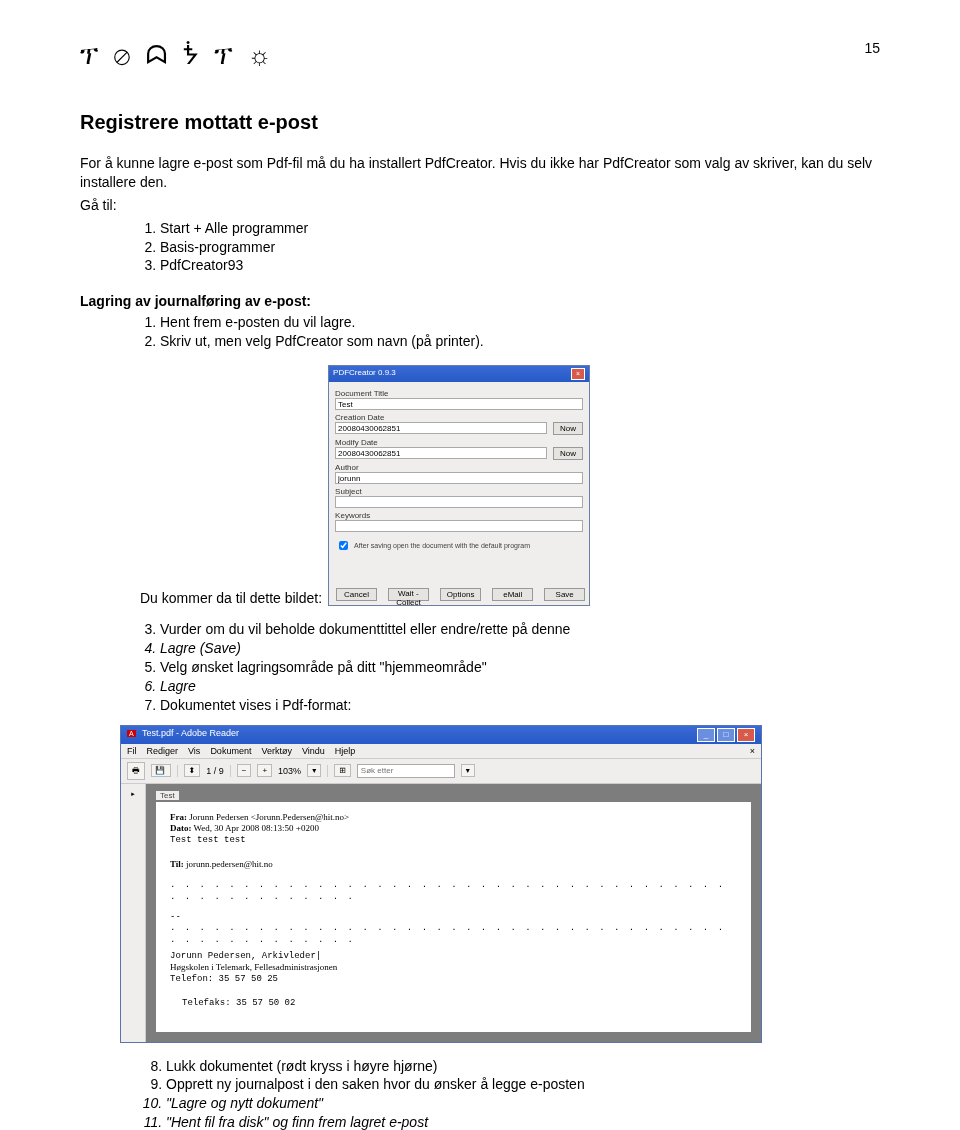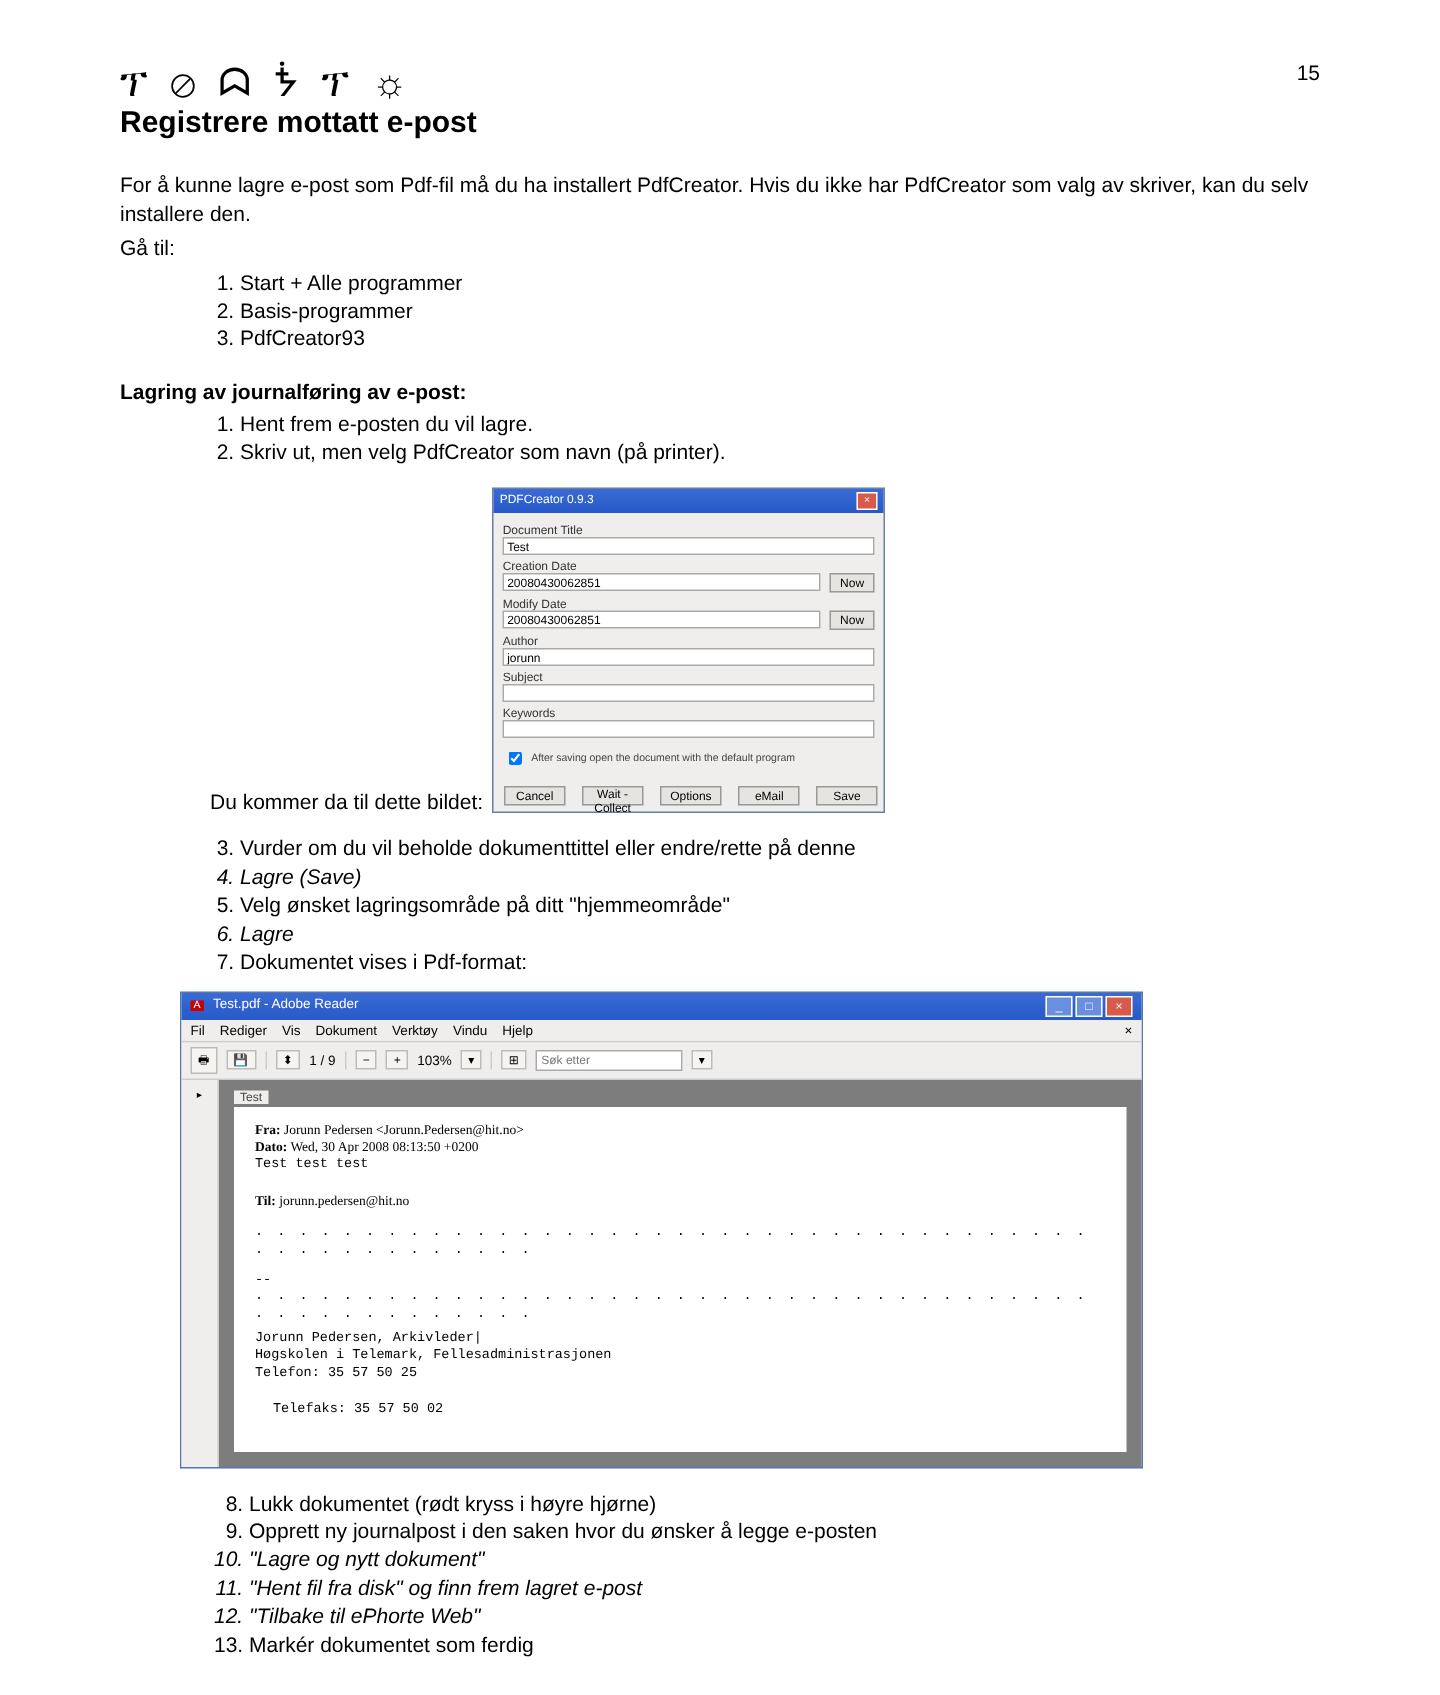--- a/index.html
+++ b/index.html
@@ -11,20 +11,21 @@
     width: 960px;
   }
   .page {
     padding: 40px 80px 40px 80px;
     position: relative;
   }
   .header-row {
     display: flex;
     justify-content: space-between;
     align-items: flex-start;
+    margin-bottom: 40px;
   }
   .glyphs {
     font-size: 26px;
     letter-spacing: 4px;
     font-family: "Segoe UI Symbol", sans-serif;
   }
   .page-num {
     font-size: 14px;
   }
   .h-bold {
@@ -95,20 +96,21 @@
     font-size: 8px;
     margin-left: 3px;
   }
   .dialog .chk { margin: 6px 0 4px 0; display: flex; align-items:center; gap:3px; font-size:7px; color:#444; }
   .dialog .chk input { width:9px; height:9px; }
   .dialog .btn-row {
     display: flex;
     justify-content: space-between;
     padding: 3px 4px 4px 4px;
     gap: 8px;
+    margin-top: 24px;
   }
   .dialog .btn-row .mini-btn { flex: 1; text-align: center; }
   .italic { font-style: italic; }
 
   .reader {
     width: 640px;
     border: 1px solid #5a74b0;
     margin: 10px 0 14px 40px;
     font-size: 9px;
     background: #efeeec;
@@ -306,21 +308,21 @@
         <span class="tab-lbl">Test</span>
         <div class="doc">
           <p style="margin:0;"><b>Fra:</b> <span>Jorunn Pedersen &lt;Jorunn.Pedersen@hit.no&gt;</span></p>
           <p style="margin:0;"><b>Dato:</b> <span>Wed, 30 Apr 2008 08:13:50 +0200</span></p>
           <p style="font-family:Courier,monospace;margin:0 0 12px 0;">Test test test</p>
           <p style="margin:0 0 10px 0;"><b>Til:</b> <span>jorunn.pedersen@hit.no</span></p>
           <p style="font-family:Courier,monospace;margin:0;letter-spacing:2px;">. . . . . . . . . . . . . . . . . . . . . . . . . . . . . . . . . . . . . . . . . . . . . . . . . . .</p>
           <p style="font-family:Courier,monospace;margin:8px 0 0 0;">--</p>
           <p style="font-family:Courier,monospace;margin:0;letter-spacing:2px;">. . . . . . . . . . . . . . . . . . . . . . . . . . . . . . . . . . . . . . . . . . . . . . . . . . .</p>
           <p style="font-family:Courier,monospace;margin:4px 0 0 0;">Jorunn Pedersen, Arkivleder|</p>
-          <p style="font-family:Liberation Mono, monospace;margin:0;">Høgskolen i Telemark, Fellesadministrasjonen</p>
+          <p style="font-family:Liberation Serif, serif;margin:0;">Høgskolen i Telemark, Fellesadministrasjonen</p>
           <p style="font-family:Courier,monospace;margin:0;">Telefon: 35 57 50 25</p>
           <p style="font-family:Courier,monospace;margin:12px;">Telefaks: 35 57 50 02</p>
         </div>
       </div>
     </div>
   </div>
 
   <ol class="numbered2" start="8">
     <li>Lukk dokumentet (rødt kryss i høyre hjørne)</li>
     <li>Opprett ny journalpost i den saken hvor du ønsker å legge e-posten</li>

